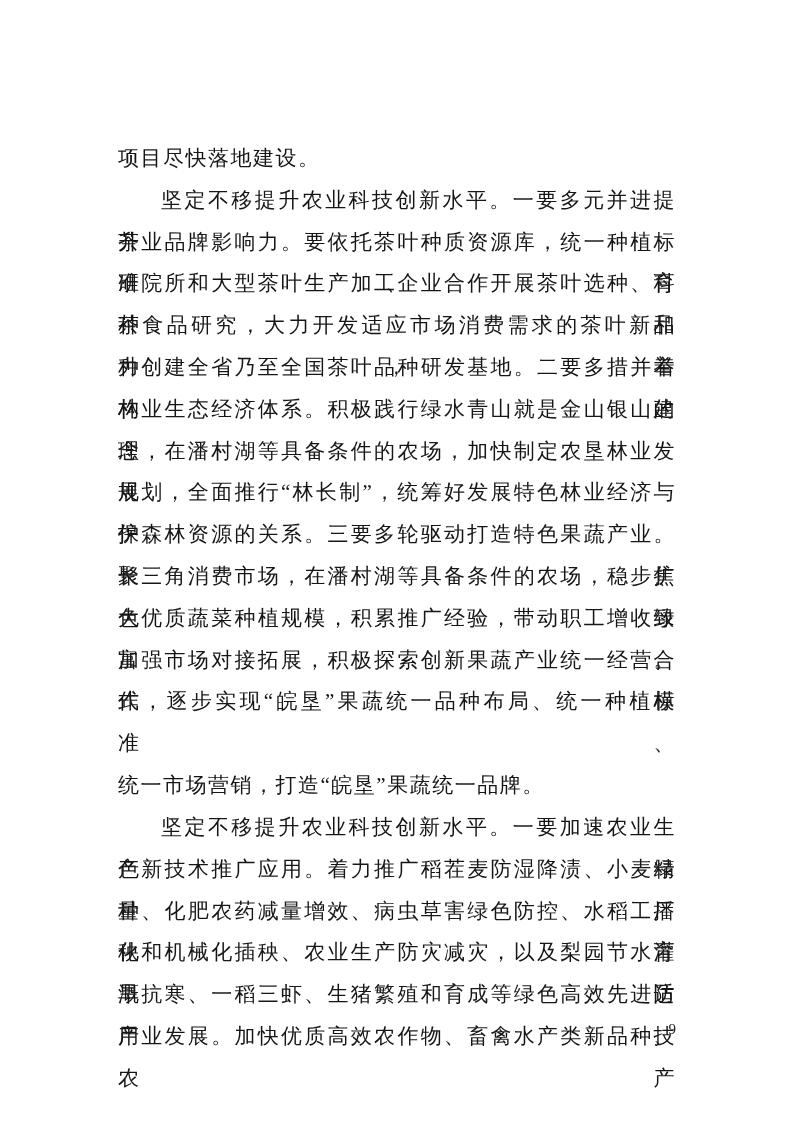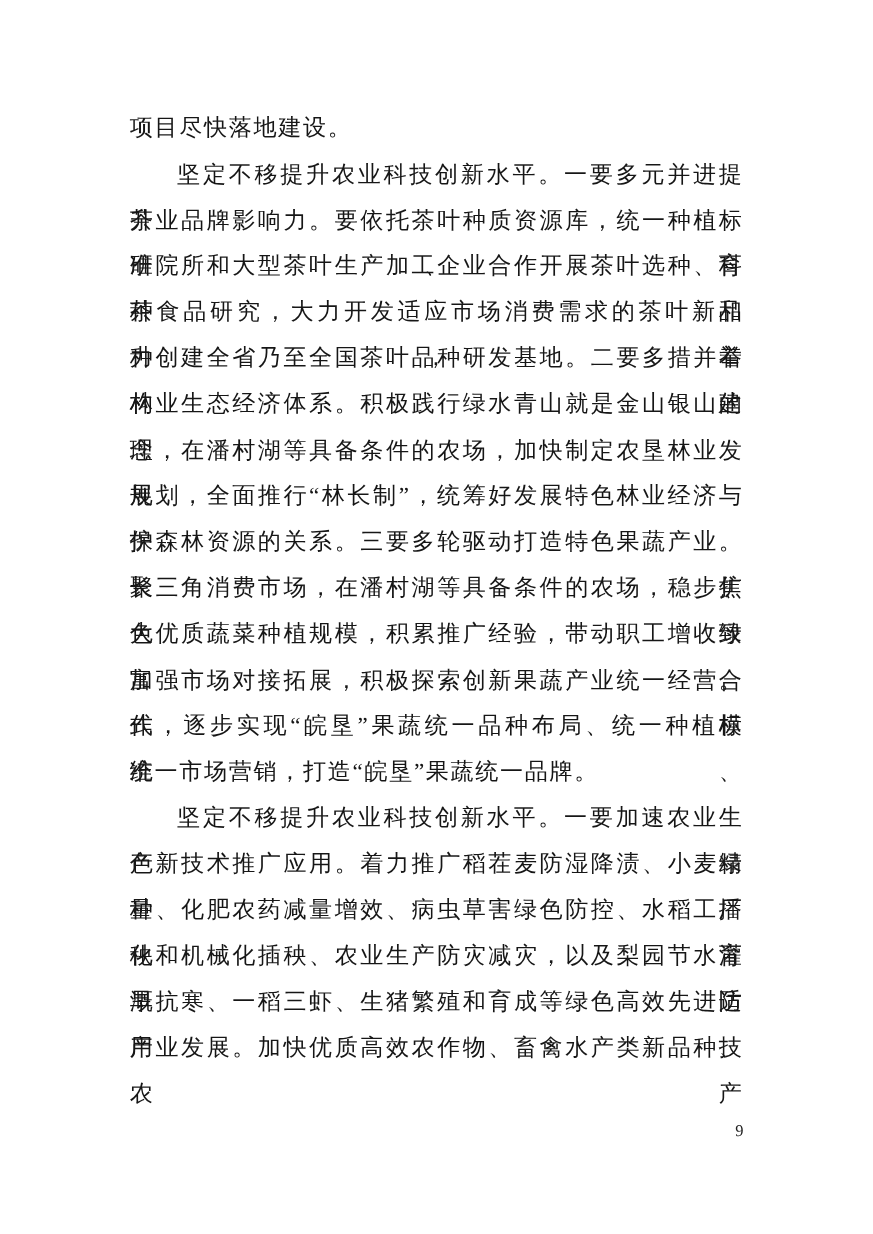--- a/index.html
+++ b/index.html
@@ -31,20 +31,21 @@
     text-align: justify;
     text-justify: inter-character;
     overflow: visible;
   }
   .text-line.fill {
     text-align-last: justify;
     white-space: normal;
   }
   .text-line.nofill {
     text-align-last: left;
+    margin-top: 42px;
   }
   .text-line.indent {
     text-indent: 43px;
   }
   .page-number {
     position: absolute;
     top: 1018px;
     left: 118px;
     width: 558px;
     text-align: right;

